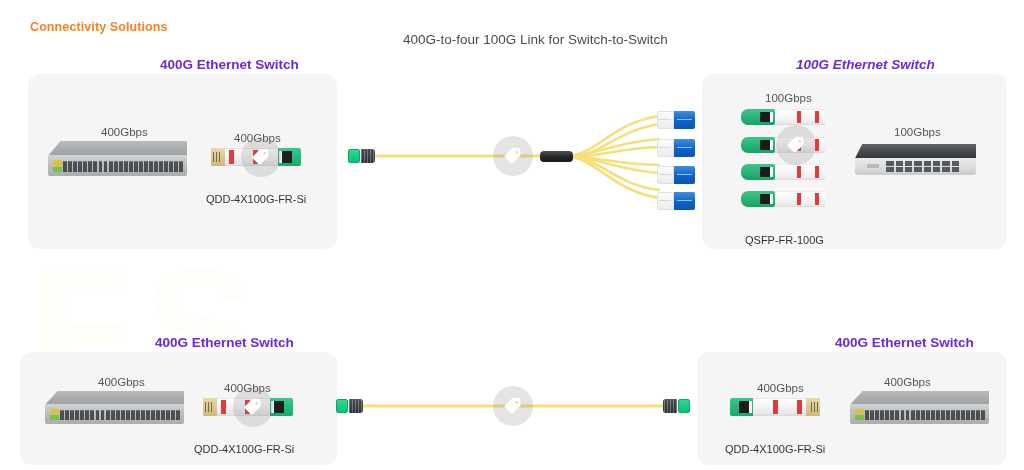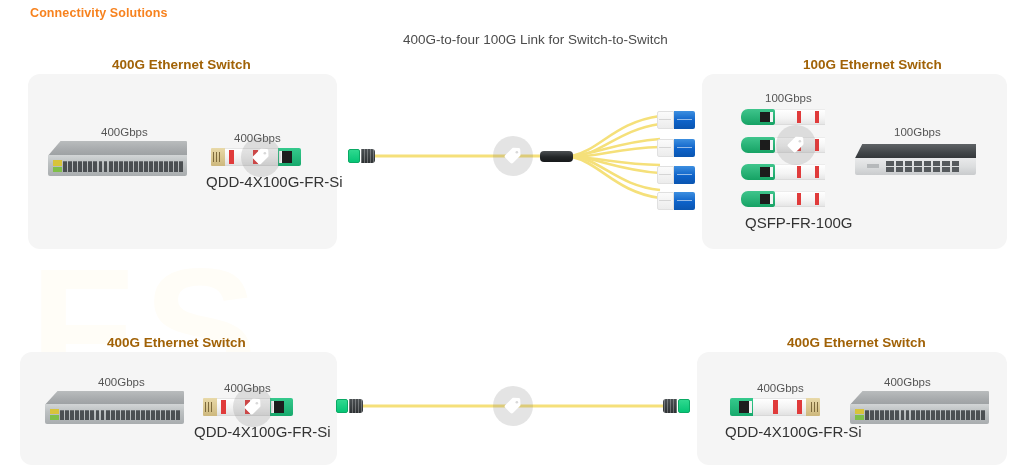--- a/index.html
+++ b/index.html
@@ -27,21 +27,21 @@
     color: #fffdf7;
     letter-spacing: 10px;
     line-height: 1;
     user-select: none;
     pointer-events: none;
   }
 
   
   .page-header {
     position: absolute;
-    left: 30px; top: 6px;
+    left: 30px; top: 20px;
     font-size: 12.5px;
     font-weight: 700;
     color: #f7821e;
     letter-spacing: .1px;
   }
 
   
   .section-caption {
     position: absolute;
     font-size: 13.5px;
@@ -49,25 +49,26 @@
     white-space: nowrap;
   }
   #caption-top  { left: 403px; top: 32px; }
   #caption-bot  { left: 419px; top: 277px; }
 
   
   .card-title {
     position: absolute;
     font-size: 13.5px;
     font-weight: 700;
-    color: #a16207;
+    color: #6d28d9;
     white-space: nowrap;
+    margin-left: 48px;
   }
   #title-tl { left: 112px; top: 57px; }
-  #title-tr { left: 803px; top: 57px; }
+  #title-tr { left: 748px; top: 57px; font-style: italic; }
   #title-bl { left: 107px; top: 335px; }
   #title-br { left: 787px; top: 335px; }
 
   
   .card {
     position: absolute;
     background: #f5f5f5;
     border-radius: 12px;
   }
   #card-tl { left: 28px;  top: 74px;  width: 309px; height: 175px; }
@@ -78,23 +79,24 @@
   
   .speed-label {
     position: absolute;
     font-size: 11.5px;
     color: #555555;
     white-space: nowrap;
   }
   
   .part-label {
     position: absolute;
-    font-size: 15px;
+    font-size: 11px;
     color: #333333;
     white-space: nowrap;
+    margin-top: 20px;
   }
 
   
   .sw400 { position: absolute; }
   .sw400 .top {
     position: absolute; left: 0; top: 0;
     width: 100%; height: 42%;
     background: linear-gradient(180deg,#b9bcbd 0%, #a8abad 55%, #9ca0a2 100%);
     clip-path: polygon(9% 0%, 100% 0%, 100% 100%, 0% 100%);
     border-radius: 1px;

